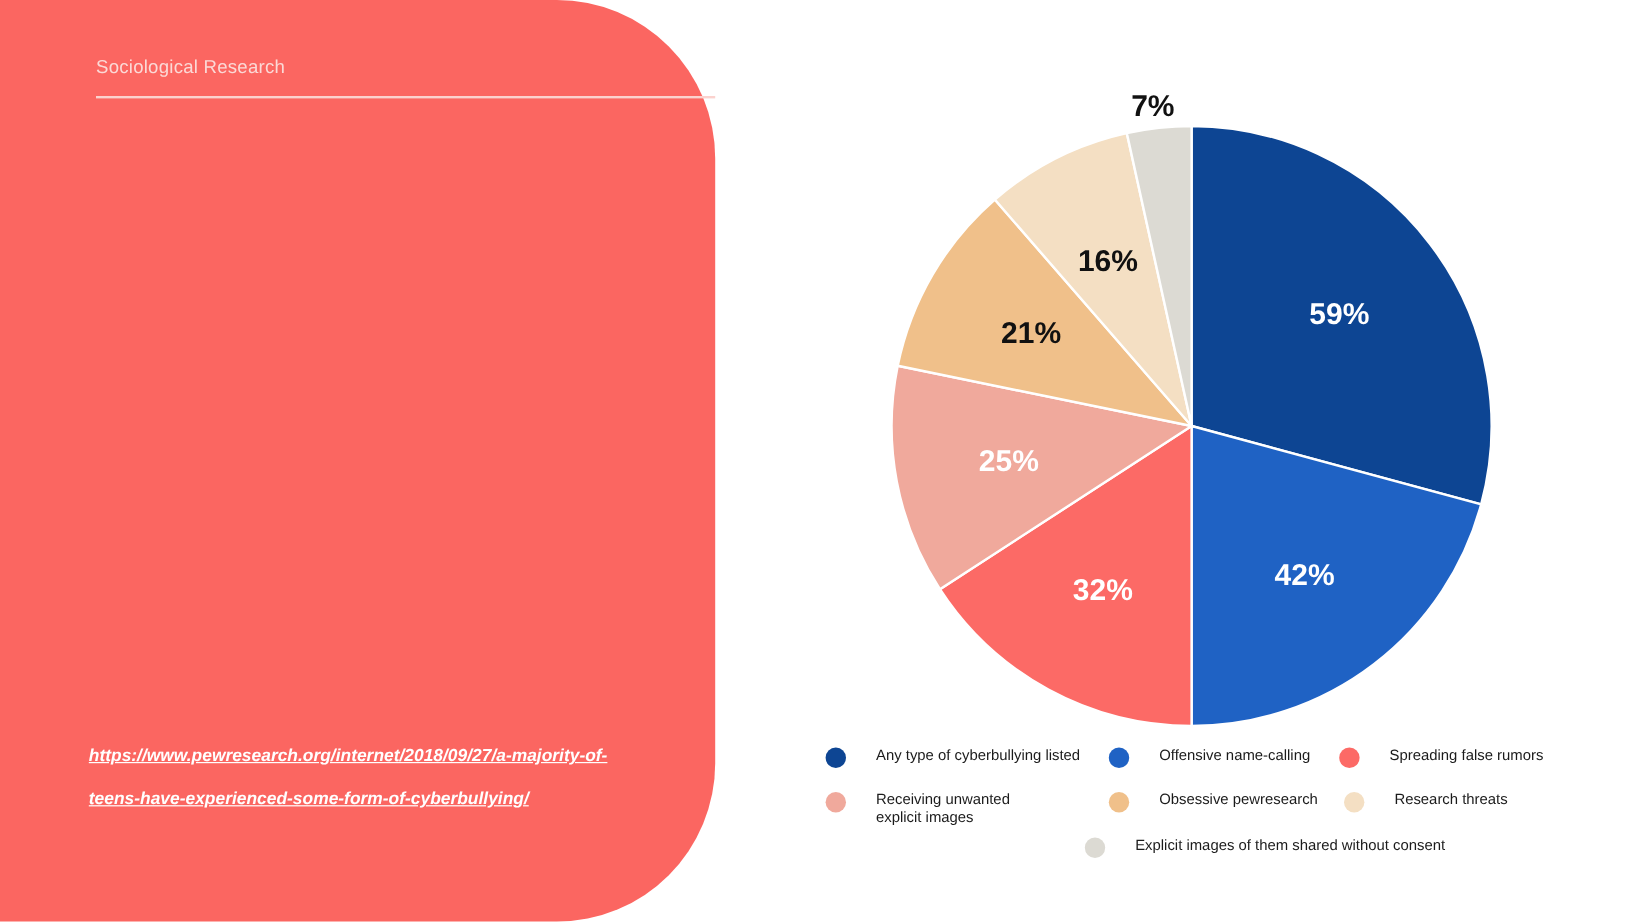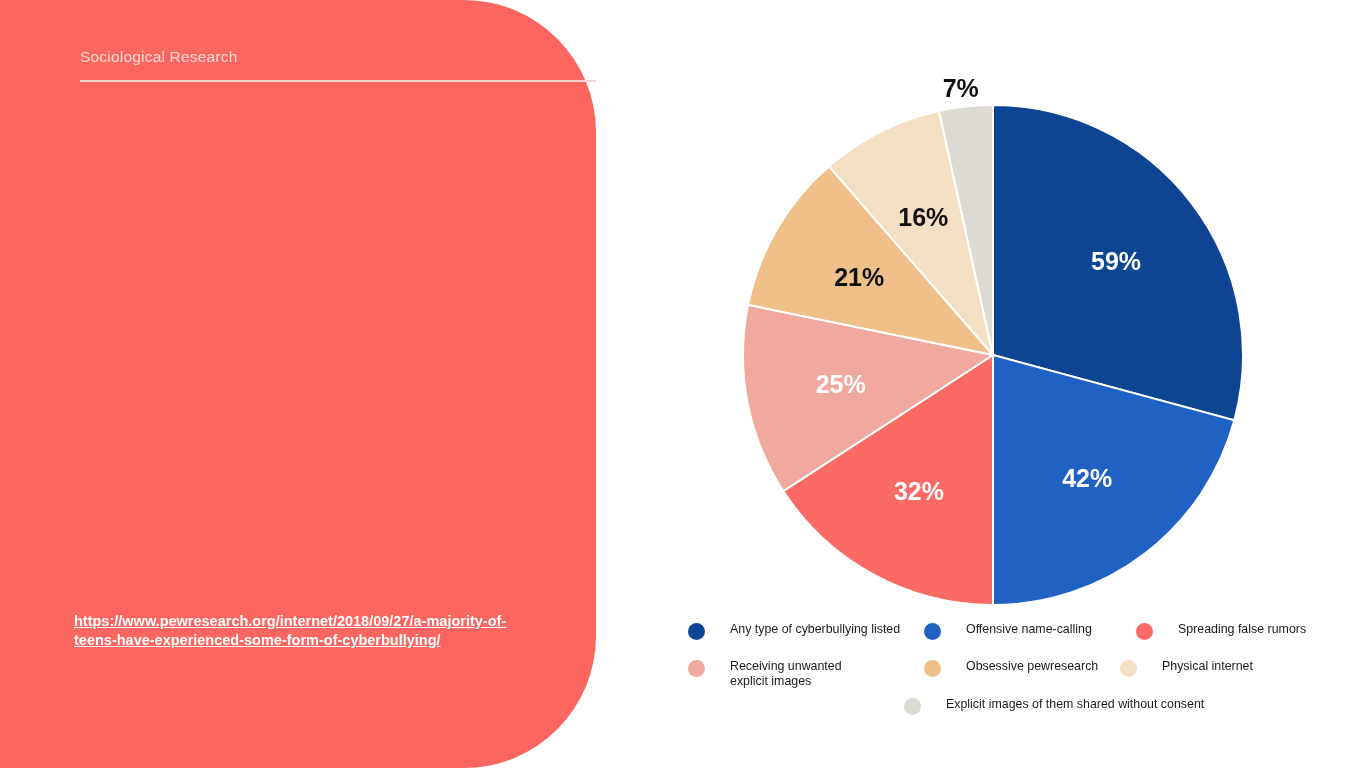--- a/index.html
+++ b/index.html
@@ -69,22 +69,23 @@
     letter-spacing: -1.2px;
   }
   .slide-title .tl { display: block; }
 
   .source-link {
     position: absolute;
     left: 74px;
     top: 612px;
     width: 470px;
     font-size: 14.5px;
-    line-height: 19px;
+    line-height: 36px;
     color: #ffffff;
+    font-style: italic;
     font-weight: 600;
     text-decoration: underline;
     word-break: break-word;
     cursor: pointer;
   }
 
   
   .chart-area {
     position: absolute;
     left: 640px;
@@ -179,36 +180,36 @@
 
     <div class="legend" id="legend">
         <div class="legend-item" style="left: 0px; top: 0px;">
           <span class="legend-dot" style="background: rgb(13, 69, 147);"></span>
           <span class="legend-text">Any type of cyberbullying listed</span>
         </div>
         <div class="legend-item" style="left: 236px; top: 0px;">
           <span class="legend-dot" style="background: rgb(31, 98, 196);"></span>
           <span class="legend-text">Offensive name-calling</span>
         </div>
-        <div class="legend-item" style="left: 448px; top: 0px;">
+        <div class="legend-item" style="left: 428px; top: 0px;">
           <span class="legend-dot" style="background: rgb(252, 106, 102);"></span>
           <span class="legend-text">Spreading false rumors</span>
         </div>
         <div class="legend-item" style="left: 0px; top: 37px;">
           <span class="legend-dot" style="background: rgb(240, 169, 156);"></span>
           <span class="legend-text">Receiving unwanted
 explicit images</span>
         </div>
         <div class="legend-item" style="left: 236px; top: 37px;">
           <span class="legend-dot" style="background: rgb(240, 192, 138);"></span>
           <span class="legend-text">Obsessive pewresearch</span>
         </div>
         <div class="legend-item" style="left: 432px; top: 37px;">
           <span class="legend-dot" style="background: rgb(244, 223, 195);"></span>
-          <span class="legend-text">Physical internet</span>
+          <span class="legend-text">Research threats</span>
         </div>
         <div class="legend-item" style="left: 216px; top: 75px;">
           <span class="legend-dot" style="background: rgb(220, 218, 211);"></span>
           <span class="legend-text">Explicit images of them shared without consent</span>
         </div>
       </div>
 
   </div>
 </div>
 

